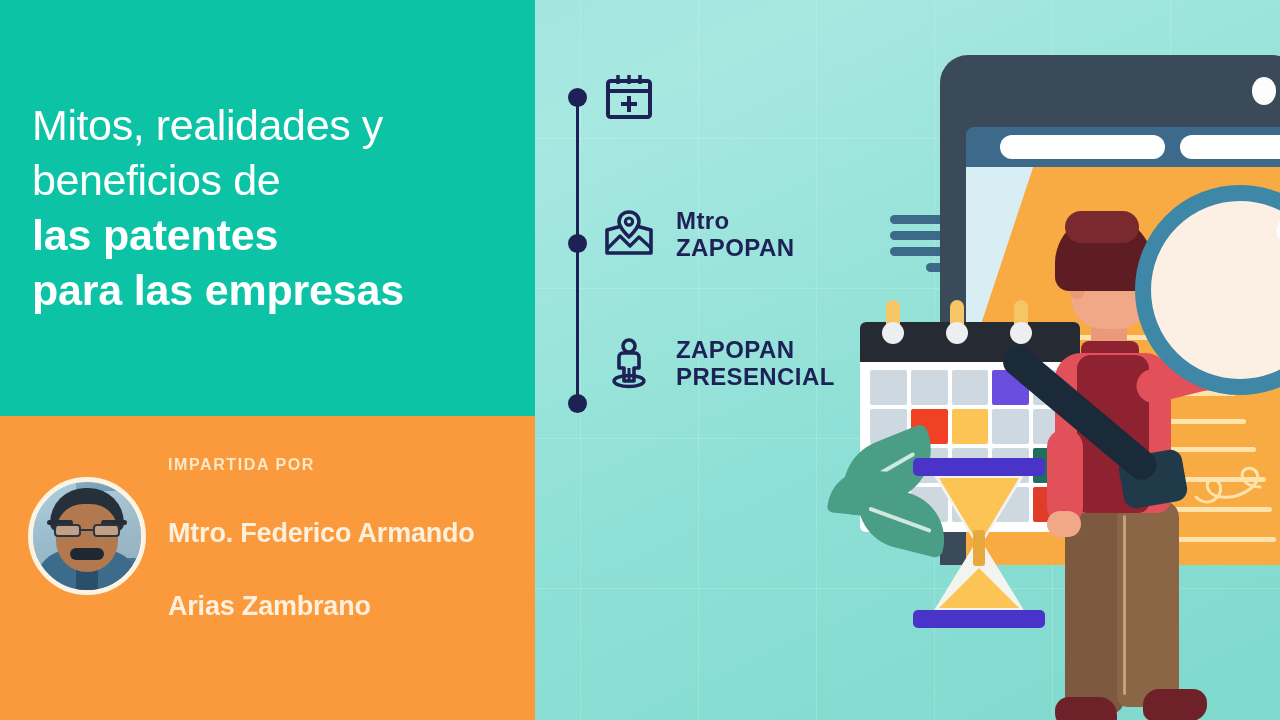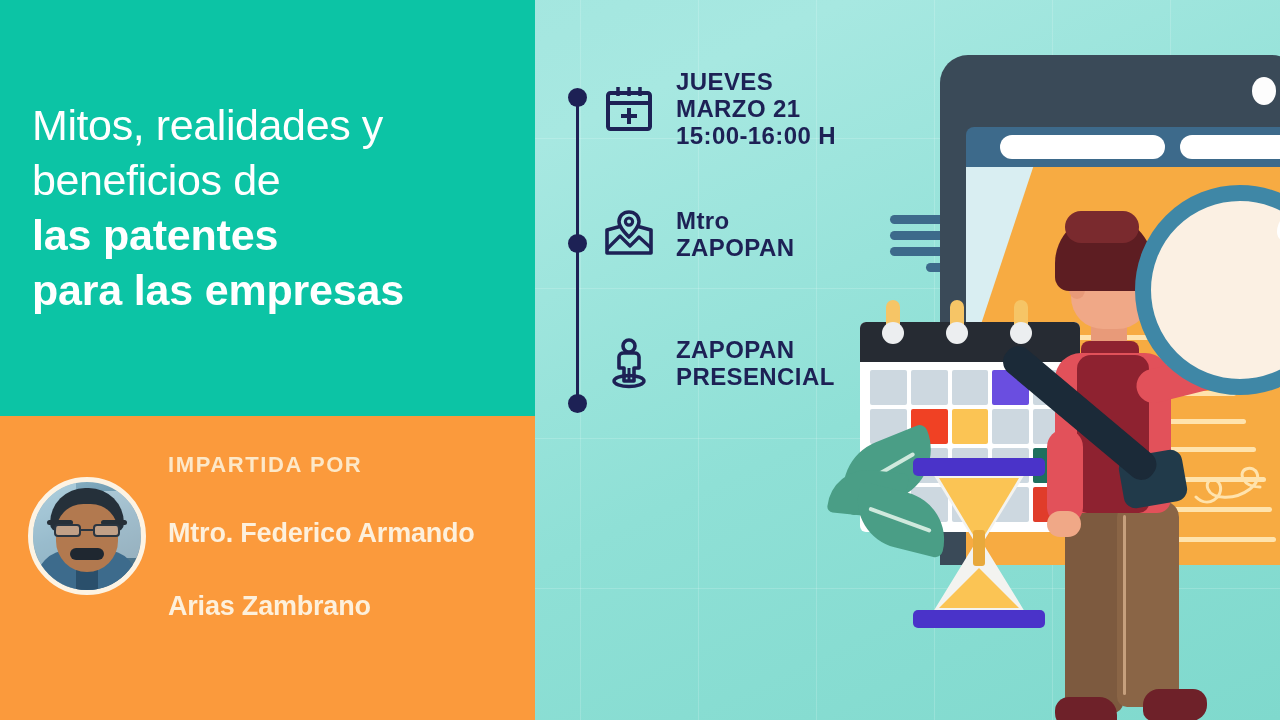--- a/index.html
+++ b/index.html
@@ -51,21 +51,21 @@
   .av-brow{position:absolute;top:38px;width:26px;height:5px;background:#262f38;border-radius:3px;}
   .av-brow.l{left:14px;} .av-brow.r{right:14px;}
   .av-mou{position:absolute;left:50%;top:66px;transform:translateX(-50%);
       width:34px;height:12px;border-radius:8px;background:#1f2730;}
   .av-body{position:absolute;left:50%;bottom:0;transform:translateX(-50%);
       width:104px;height:40px;border-radius:34px 34px 0 0;background:#3d6b8c;}
   .av-body:after{content:"";position:absolute;left:50%;top:0;transform:translateX(-50%);
       width:22px;height:40px;background:#2a4f6b;}
 
   .sp-text{padding-top:4px;}
-  .sp-kicker{color:#fde8c8;font-size:22px;font-weight:700;letter-spacing:1.6px;line-height:22px;}
+  .sp-kicker{color:#fde8c8;font-size:16px;font-weight:700;letter-spacing:1.6px;line-height:22px;}
   .sp-name{color:#fdf0dc;font-size:27px;font-weight:700;line-height:31px;letter-spacing:-.2px;margin-top:42px;}
 
   
   .tl-line{position:absolute;left:576px;top:96px;width:3px;height:308px;background:#1d2155;}
   .tl-dot{position:absolute;left:568px;width:19px;height:19px;border-radius:50%;background:#1d2155;}
 
   .items{position:absolute;left:600px;top:68px;width:330px;}
   .item{display:flex;align-items:center;gap:18px;}
   .item.i1{position:absolute;top:0;left:0;}
   .item.i2{position:absolute;top:137px;left:0;}
@@ -214,25 +214,20 @@
         <svg width="52" height="52" viewBox="0 0 52 52" fill="none">
           <rect x="5" y="10" width="42" height="36" rx="2.5" stroke="#1d2155" stroke-width="4"></rect>
           <line x1="5" y1="20" x2="47" y2="20" stroke="#1d2155" stroke-width="4"></line>
           <line x1="15" y1="4" x2="15" y2="13" stroke="#1d2155" stroke-width="3.5"></line>
           <line x1="26" y1="4" x2="26" y2="13" stroke="#1d2155" stroke-width="3.5"></line>
           <line x1="37" y1="4" x2="37" y2="13" stroke="#1d2155" stroke-width="3.5"></line>
           <line x1="26" y1="25" x2="26" y2="41" stroke="#1d2155" stroke-width="4"></line>
           <line x1="18" y1="33" x2="34" y2="33" stroke="#1d2155" stroke-width="4"></line>
         </svg>
       </div>
-      <div class="itxt">
-        <div>JUEVES</div>
-        <div>MARZO 21</div>
-        <div>15:00-16:00 H</div>
-      </div>
     </div>
 
     <div class="item i2">
       <div class="ico">
         <svg width="52" height="52" viewBox="0 0 52 52" fill="none">
           <path d="M4 22 L26 16 L48 22 L48 45 L4 45 Z" stroke="#1d2155" stroke-width="3.6" stroke-linejoin="round"></path>
           <path d="M4 41 L17 28 L27 38 L36 29 L48 40" stroke="#1d2155" stroke-width="3.2" stroke-linejoin="round"></path>
           <path d="M26 4 C20 4 16 8.4 16 13.6 C16 20 26 29 26 29 C26 29 36 20 36 13.6 C36 8.4 32 4 26 4 Z" fill="#a7e8e1" stroke="#1d2155" stroke-width="3.6" stroke-linejoin="round"></path>
           <circle cx="26" cy="13.6" r="3.6" stroke="#1d2155" stroke-width="3.2"></circle>
         </svg>

